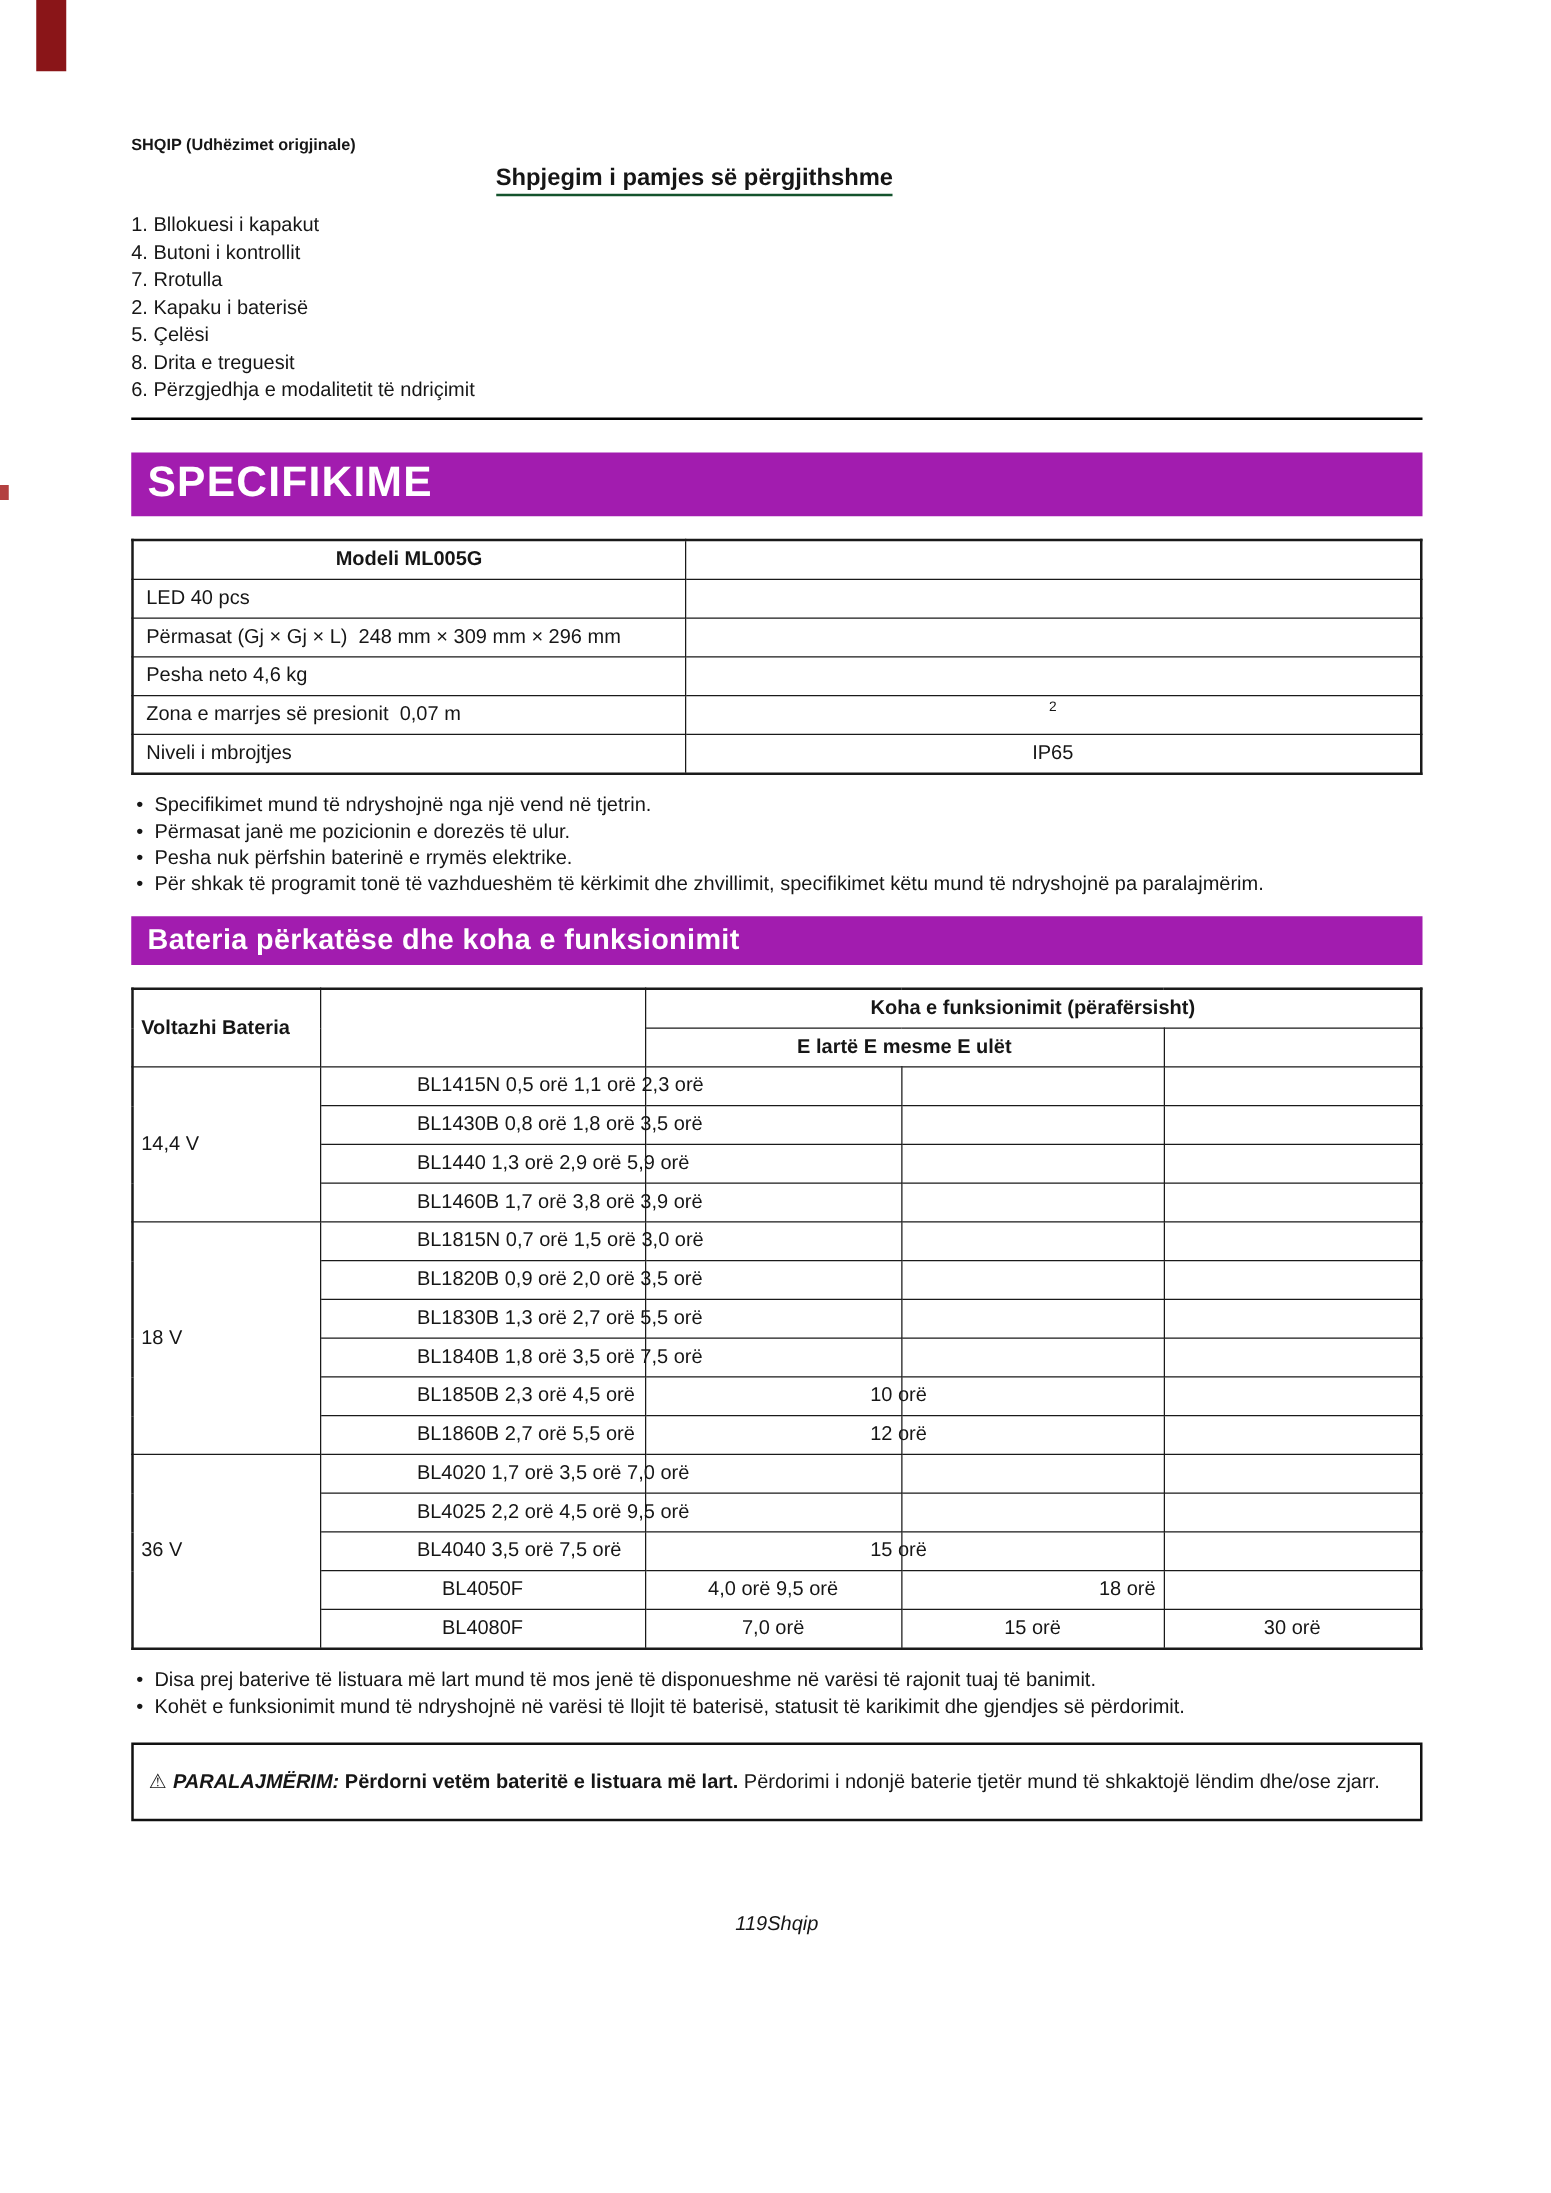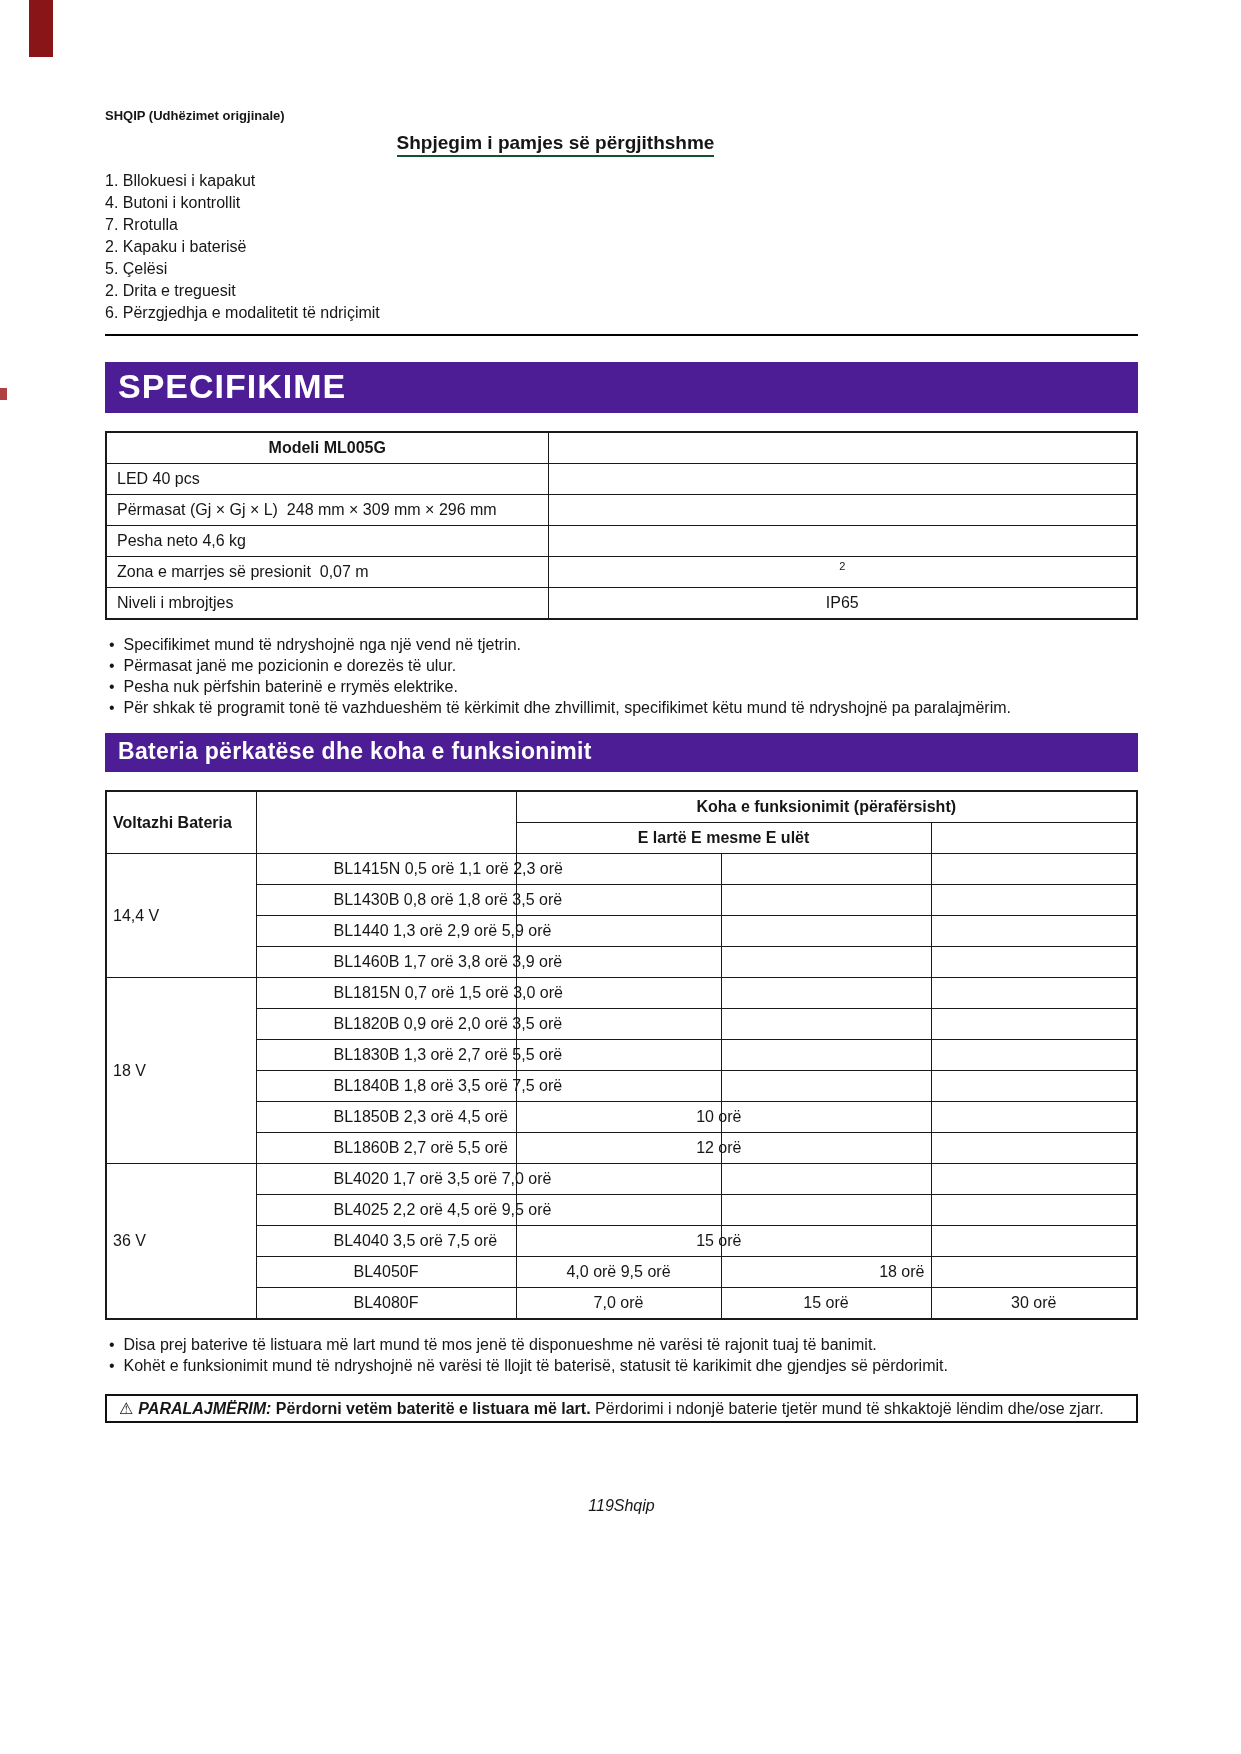--- a/index.html
+++ b/index.html
@@ -17,21 +17,21 @@
     font-size:19px;font-weight:bold;}
   .overview-heading .u{border-bottom:2px solid #14532d;padding-bottom:2px;}
 
   .parts{display:flex;margin-top:16px;font-size:16px;line-height:22px;flex-direction:column;}
   .pcol1{width:302px;}
   .pcol2{width:295px;}
   .pcol3{flex:1;}
 
   .rule{margin-top:10px;border-top:2px solid #000;height:0;}
 
-  .banner{background:#4c1d95;color:#fff;font-weight:bold;}
+  .banner{background:#a21caf;color:#fff;font-weight:bold;}
   .banner-lg{margin-top:26px;font-size:34px;padding:5px 13px 7px 13px;letter-spacing:1px;}
   .banner-sm{margin-top:15px;font-size:23px;padding:5px 13px 7px 13px;letter-spacing:0.3px;}
 
   table{width:100%;border-collapse:collapse;table-layout:fixed;font-size:16px;}
   table,td{border:1px solid #1a1a1a;}
   table{border:2px solid #1a1a1a;}
   td{height:28px;padding:1px 10px;vertical-align:middle;overflow:visible;}
 
   .spec-table{margin-top:18px;}
   .spec-head{font-weight:bold;text-align:center;}
@@ -48,21 +48,21 @@
   .bat-table td{padding:1px 6px;}
   .hdr{font-weight:bold;text-align:center;}
   .volt-head{font-weight:bold;white-space:pre;padding-left:45px;}
   .volt{text-align:left;}
   .model.offset{white-space:pre;padding-left:77px;}
   .model.center{text-align:center;}
   .tr0{text-align:right;padding-right:2px;}
   .shift-r{position:relative;left:27px;white-space:pre;}
   .tr18{text-align:right;padding-right:18px;}
 
-  .warning{margin-top:18px;border:2px solid #111;padding:1px 12px;font-size:16px;line-height:23px;}
+  .warning{margin-top:18px;border:2px solid #111;padding:18px 12px;font-size:16px;line-height:23px;}
   .warn-icon{margin-right:5px;}
   .warn-label{font-weight:bold;font-style:italic;}
   .warn-bold{font-weight:bold;}
 
   .footer{margin-top:74px;text-align:center;font-style:italic;font-size:16px;}
 </style>
 </head>
 <body>
 
 <div class="red-corner"></div>
@@ -80,21 +80,21 @@
     <div class="pcol1">
       <div>1. Bllokuesi i kapakut</div>
       <div>4. Butoni i kontrollit</div>
       <div>7. Rrotulla</div>
     </div>
     <div class="pcol2">
       <div>2. Kapaku i baterisë</div>
       <div>5. Çelësi</div>
     </div>
     <div class="pcol3">
-      <div>2. Drita e treguesit</div>
+      <div>8. Drita e treguesit</div>
       <div>6. Përzgjedhja e modalitetit të ndriçimit</div>
     </div>
   </div>
 
   <div class="rule"></div>
 
   <div class="banner banner-lg">SPECIFIKIME</div>
 
   <table class="spec-table">
     <colgroup>

